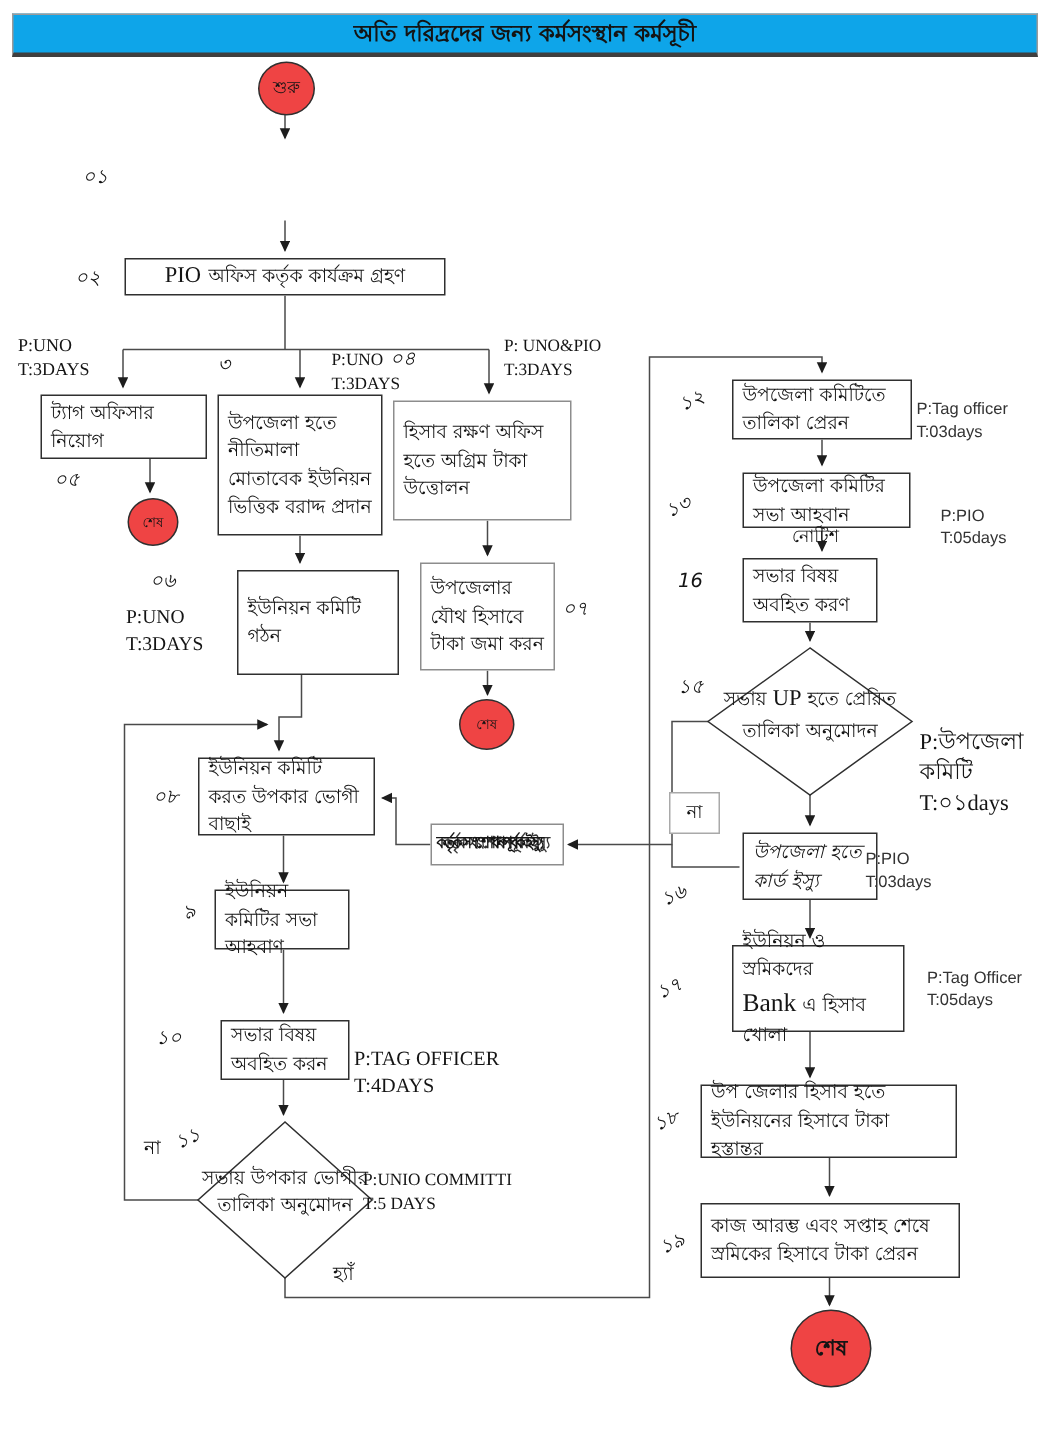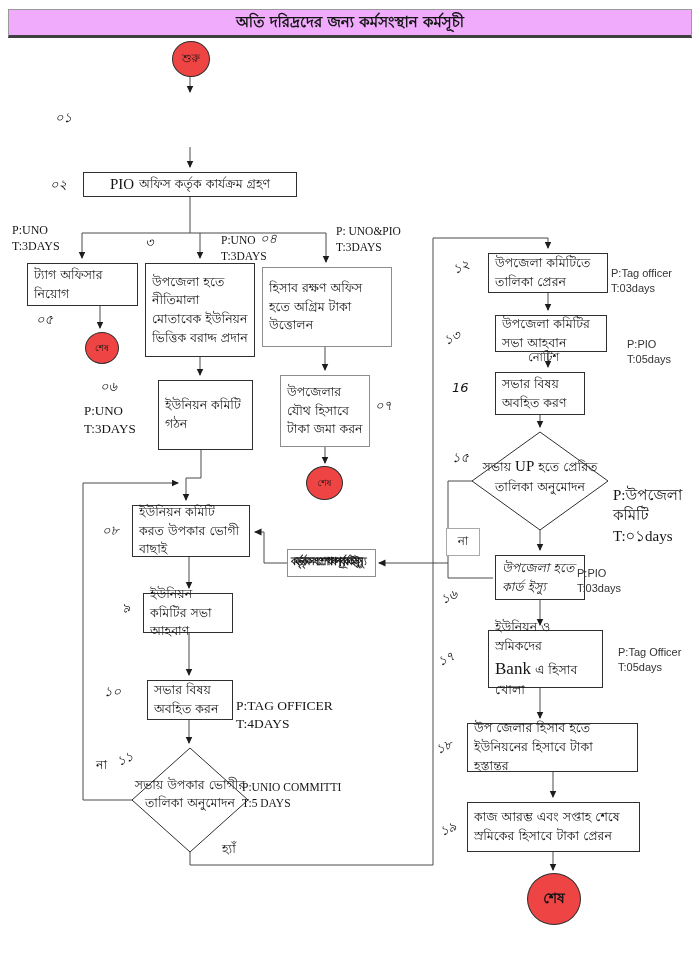--- a/index.html
+++ b/index.html
@@ -1,20 +1,20 @@
 <!DOCTYPE html>
 <html><head>
 <meta charset="utf-8">
 <style>
   html,body{margin:0;padding:0;}
   body{width:700px;height:957px;position:relative;background:#fff;
        font-family:"DejaVu Sans","Liberation Sans",sans-serif;color:#141414;overflow:hidden;}
   #stage{position:absolute;left:0;top:0;width:700px;height:957px;}
   svg.wires{position:absolute;left:0;top:0;}
-  .titlebar{position:absolute;left:8px;top:9px;width:682px;height:25px;background:#f0abfc;
+  .titlebar{position:absolute;left:8px;top:9px;width:682px;height:25px;background:#0ea5e9;
             border:1px solid #9a9a9a;border-bottom:3px solid #3f3f3f;text-align:center;
             font-weight:bold;font-size:15px;line-height:25px;}
   .node{position:absolute;background:#fff;border:1px solid #2f2f2f;box-sizing:border-box;
         font-size:12.5px;line-height:1.5;padding:2px 6px;display:flex;flex-direction:column;
         justify-content:center;text-align:left;}
   .node.center{text-align:center;align-items:center;}
   .node.gray{border-color:#8d8d8d;}
   .term{position:absolute;background:#ef4444;border:1px solid #2f2f2f;border-radius:50%;
         display:flex;align-items:center;justify-content:center;font-size:11px;}
   .term.small{font-size:9px;}
@@ -92,25 +92,25 @@
   <div class="term big" style="left:527px;top:873px;width:52px;height:50px;">শেষ</div>
 
 
   <div class="node" style="left:83px;top:172px;width:214px;height:25px;flex-direction:row;align-items:center;white-space:nowrap;">
     <span class="latin big">PIO</span>
     <span style="margin-left:5px;">অফিস কর্তৃক কার্যক্রম গ্রহণ</span>
   </div>
 
   <div class="node" style="left:145px;top:263px;width:110px;height:94px;">উপজেলা হতে নীতিমালা মোতাবেক ইউনিয়ন ভিত্তিক বরাদ্দ প্রদান</div>
 
-  <div class="node gray" style="left:262px;top:267px;width:130px;height:80px;">হিসাব রক্ষণ অফিস হতে অগ্রিম টাকা উত্তোলন</div>
+  <div class="node gray" style="left:262px;top:267px;width:119px;height:80px;">হিসাব রক্ষণ অফিস হতে অগ্রিম টাকা উত্তোলন</div>
 
   <div class="node" style="left:27px;top:263px;width:111px;height:43px;">ট্যাগ অফিসার নিয়োগ</div>
 
-  <div class="node" style="left:158px;top:380px;width:95px;height:70px;">ইউনিয়ন কমিটি গঠন</div>
+  <div class="node" style="left:158px;top:380px;width:108px;height:70px;">ইউনিয়ন কমিটি গঠন</div>
 
   <div class="node gray" style="left:280px;top:375px;width:90px;height:72px;">উপজেলার যৌথ হিসাবে টাকা জমা করন</div>
 
   <div class="node" style="left:132px;top:505px;width:118px;height:52px;">ইউনিয়ন কমিটি করত উপকার ভোগী বাছাই</div>
 
   <div class="notebox" style="left:287px;top:549px;width:87px;height:26px;text-decoration:underline;">
     <span class="g1">কর্তৃক সংশোধনপূর্বক ইস্যু</span>
     <span class="g2">কর্তৃক সংশোধনপূর্বক ইস্যু</span>
   </div>
 

